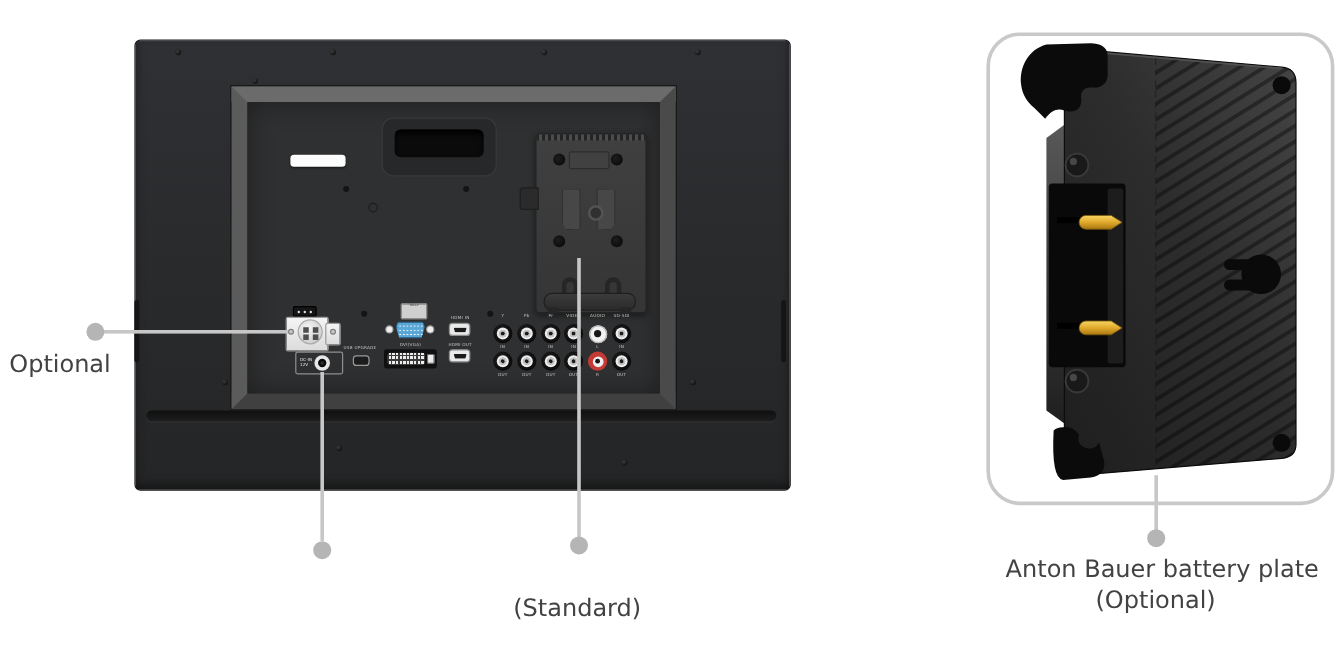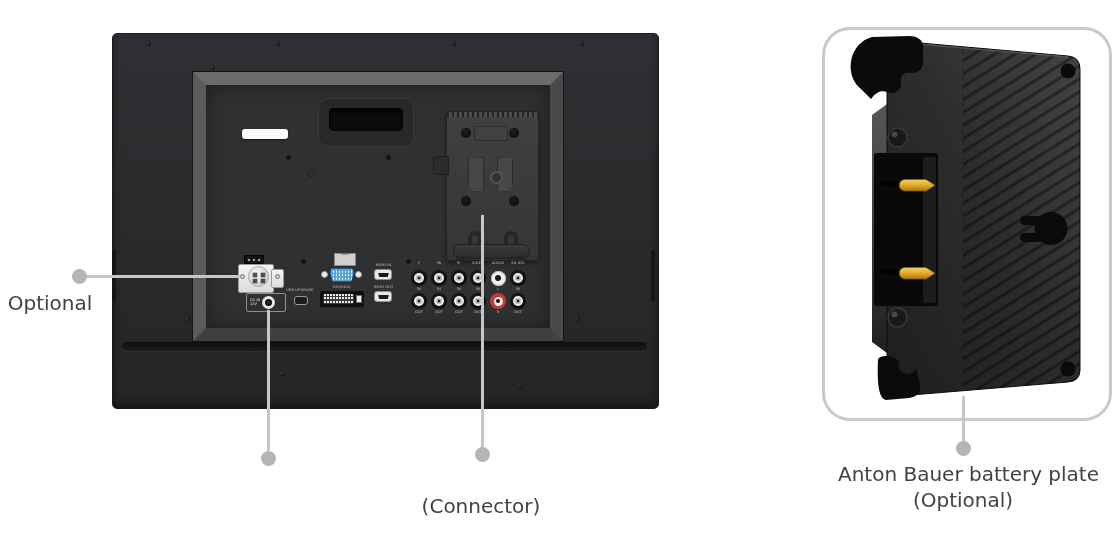--- a/index.html
+++ b/index.html
@@ -272,21 +272,21 @@
 
   <div class="abs call-line" style="left:82px;top:275px;width:158px;height:3px;"></div>
   <div class="abs call-dot" style="left:72px;top:269px;"></div>
   <div class="abs lbl" style="left:0;top:290px;width:100px;">Optional</div>
 
   <div class="abs call-line" style="left:267px;top:310px;width:3px;height:141px;"></div>
   <div class="abs call-dot" style="left:261px;top:451px;"></div>
 
   <div class="abs call-line" style="left:481px;top:215px;width:3px;height:236px;"></div>
   <div class="abs call-dot" style="left:475px;top:447px;"></div>
-  <div class="abs lbl" style="left:400px;top:493px;width:162px;">(Connector)</div>
+  <div class="abs lbl" style="left:400px;top:493px;width:162px;">(Standard)</div>
 
   <div class="abs card" style="left:822px;top:27px;width:290px;height:394px;"></div>
 
   <svg class="abs" style="left:824px;top:29px;" width="286" height="388" viewBox="0 0 286 388">
     <defs>
       <linearGradient id="gradBody" x1="0" y1="1" x2="1" y2="0">
         <stop offset="0" stop-color="#1e1e1e"></stop>
           <stop offset="0.55" stop-color="#2d2d2d"></stop>
           <stop offset="1" stop-color="#454545"></stop>
       </linearGradient>

